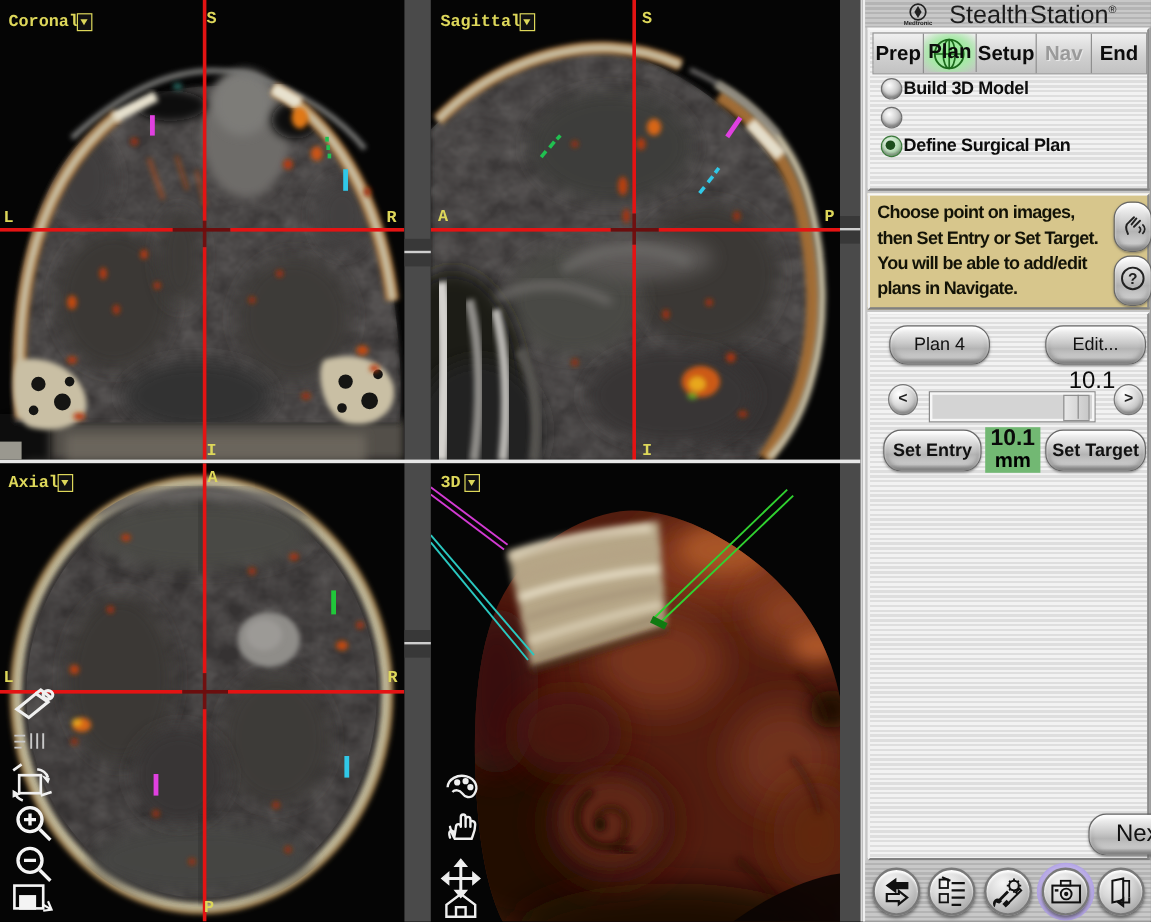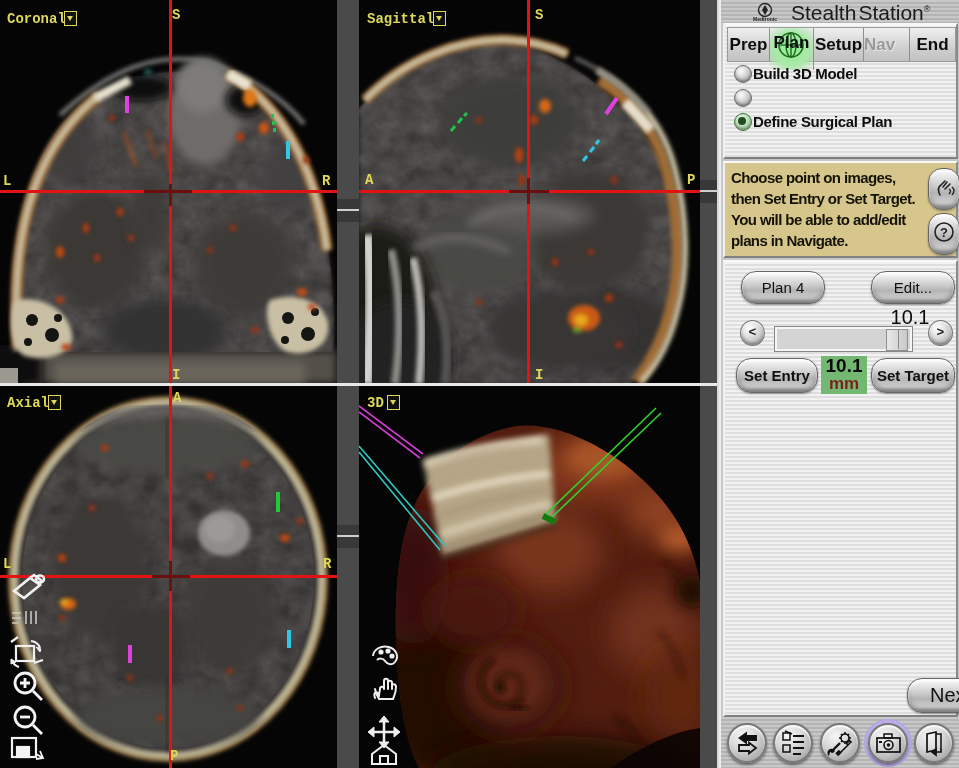--- a/index.html
+++ b/index.html
@@ -473,32 +473,32 @@
         <text x="12" y="19" font-size="5" font-weight="bold" fill="#222" text-anchor="middle" font-family="Liberation Sans">Medtronic</text>
       </svg>
       <div class="abs" style="left:70px;top:1px;width:168px;font:21px 'Liberation Sans';color:#1b1b1b;letter-spacing:0px;">Stealth<span style="margin-left:2px;">Station</span><span style="font-size:9px;vertical-align:8px;">®</span></div>
     </div>
 
     <div class="abs stripes box3d" style="left:2px;top:23px;width:235px;height:136px;">
 
       <div class="abs" style="left:2px;top:2px;width:227px;height:33px;border:1px solid #999;
            background:linear-gradient(180deg,#f0f0f0,#cfcfcf 60%,#c2c2c2);">
         <div class="abs tabtxt" style="left:0;top:0;width:41px;height:33px;line-height:33px;text-align:center;border-right:1px solid #8f8f8f;">Prep</div>
-        <div class="abs" style="left:42px;top:0;width:43px;height:42px;border-right:1px solid #8f8f8f;
+        <div class="abs" style="left:42px;top:0;width:43px;height:32px;border-right:1px solid #8f8f8f;
              background:radial-gradient(ellipse at 50% 50%, #90ee90 0%, #a8e8a8 55%, rgba(200,232,200,0) 95%);">
           <svg class="abs" style="left:6px;top:2px;" width="30" height="30" viewBox="0 0 30 30">
             <circle cx="15" cy="15" r="12" fill="none" stroke="#1c6b1c" stroke-width="1.6"></circle>
             <ellipse cx="15" cy="15" rx="5" ry="12" fill="none" stroke="#1c6b1c" stroke-width="1.4"></ellipse>
             <line x1="3" y1="15" x2="27" y2="15" stroke="#1c6b1c" stroke-width="1.4"></line>
             <line x1="15" y1="3" x2="15" y2="27" stroke="#1c6b1c" stroke-width="1.4"></line>
           </svg>
           <div class="abs tabtxt" style="left:0;top:5px;width:43px;text-align:center;">Plan</div>
         </div>
         <div class="abs tabtxt" style="left:86px;top:0;width:49px;height:33px;line-height:33px;text-align:center;border-right:1px solid #8f8f8f;">Setup</div>
-        <div class="abs tabtxt" style="left:136px;top:0;width:45px;height:33px;line-height:33px;border-right:1px solid #8f8f8f;color:#9a9a9a;text-shadow:1px 1px 0 #e8e8e8;">Nav</div>
+        <div class="abs tabtxt" style="left:136px;top:0;width:45px;height:33px;line-height:33px;text-align:center;border-right:1px solid #8f8f8f;color:#9a9a9a;text-shadow:1px 1px 0 #e8e8e8;">Nav</div>
         <div class="abs tabtxt" style="left:182px;top:0;width:45px;height:33px;line-height:33px;text-align:center;">End</div>
       </div>
 
       <div class="radio" style="left:9px;top:40px;"></div>
       <div class="abs" style="left:28px;top:40px;font:bold 15px 'Liberation Sans';color:#0d0d0d;white-space:nowrap;letter-spacing:-0.3px;">Build 3D Model</div>
       <div class="radio" style="left:9px;top:64px;"></div>
       <div class="radio" style="left:9px;top:88px;border-color:#3c7a3c;background:radial-gradient(circle at 38% 32%,#eaf6ea 0%,#bfe0bf 45%,#84b884 90%);"></div>
       <div class="abs" style="left:13px;top:92px;width:8px;height:8px;border-radius:50%;background:#1d4d1d;"></div>
       <div class="abs" style="left:28px;top:88px;font:bold 15px 'Liberation Sans';color:#0d0d0d;white-space:nowrap;letter-spacing:-0.3px;">Define Surgical Plan</div>
     </div>
@@ -525,21 +525,21 @@
       <div class="abs" style="left:155px;top:44px;width:60px;text-align:center;font:20px 'Liberation Sans';color:#0a0a0a;">10.1</div>
       <div class="smallbtn" style="left:15px;top:58px;width:23px;height:24px;font:bold 13px/24px 'Liberation Mono';">&lt;</div>
       <div class="abs" style="left:50px;top:65px;width:137px;height:24px;border:2px solid #f6f6f6;box-shadow:0 0 0 1px #888;background:#d4d4d4;box-sizing:border-box;">
         <div class="abs" style="right:2px;top:0px;width:20px;height:20px;background:linear-gradient(90deg,#e8e8e8,#c8c8c8);border:1px solid #909090;"></div>
         <div class="abs" style="right:11px;top:0;width:1px;height:20px;background:#8a8a8a;"></div>
       </div>
       <div class="smallbtn" style="left:203px;top:58px;width:23px;height:24px;font:bold 13px/24px 'Liberation Mono';">&gt;</div>
       <div class="pill" style="left:11px;top:96px;width:80px;height:33px;font:bold 15px 'Liberation Sans';line-height:33px;">Set Entry</div>
       <div class="abs greenbox" style="left:96px;top:94px;width:46px;height:38px;text-align:center;">
         <div style="font:bold 19px 'Liberation Sans';color:#0a0a0a;margin-top:-1px;">10.1</div>
-        <div style="font:bold 17px 'Liberation Sans';color:#7f1d1d;margin-top:-3px;">mm</div>
+        <div style="font:bold 17px 'Liberation Sans';color:#000000;margin-top:-3px;">mm</div>
       </div>
       <div class="pill" style="left:146px;top:96px;width:82px;height:33px;font:bold 15px 'Liberation Sans';line-height:33px;">Set Target</div>
       <div class="pill" style="left:145px;top:416px;width:85px;height:33px;font:20px 'Liberation Sans';line-height:32px;margin-left:37px;">Next</div>
     </div>
 
     <div class="abs stripesdk" style="left:0;top:717px;width:238px;height:51px;">
       <div class="circbtn" style="left:6px;top:6px;"></div>
       <div class="circbtn" style="left:52px;top:6px;"></div>
       <div class="circbtn" style="left:99px;top:6px;"></div>
       <div class="abs" style="left:143px;top:2px;width:48px;height:48px;border-radius:50%;background:radial-gradient(circle,#cabdf0 55%,#a99ae0 75%,rgba(170,160,220,0) 100%);"></div>

